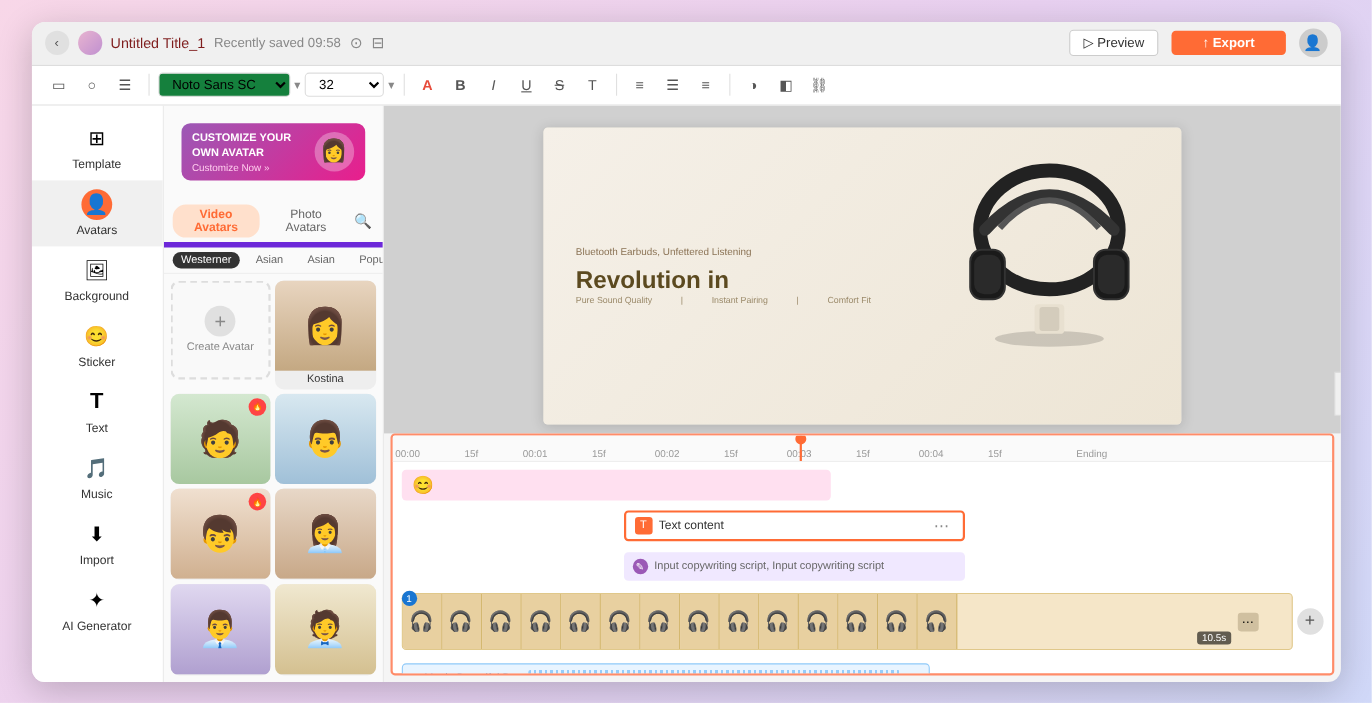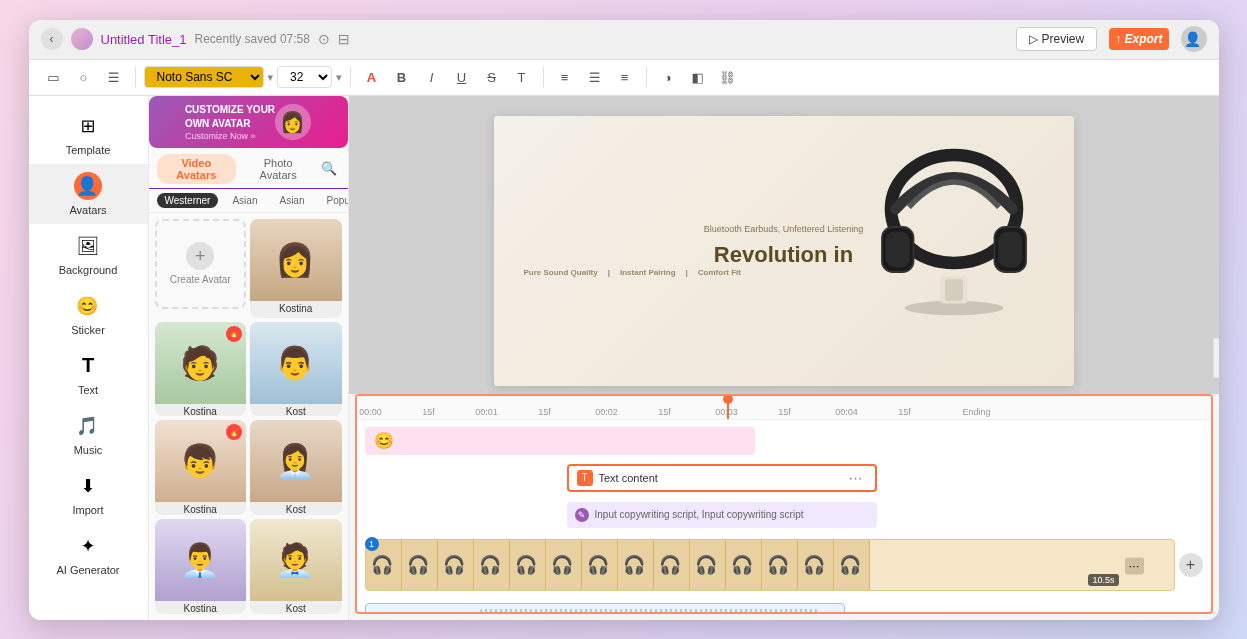--- a/index.html
+++ b/index.html
@@ -50,21 +50,21 @@
       font-size: 12px;
       color: #555;
     }
     .app-icon {
       width: 22px; height: 22px;
       border-radius: 50%;
       background: linear-gradient(135deg, #e8b4d0, #c090d0);
     }
     .title-text {
       font-size: 13px;
-      color: #a21caf;
+      color: #7f1d1d;
       font-weight: 500;
     }
     .saved-text {
       font-size: 12px;
       color: #888;
     }
     .save-icon {
       font-size: 14px; color: #888;
     }
     .grid-icon {
@@ -77,29 +77,28 @@
       padding: 4px 12px;
       border: 1px solid #ccc;
       border-radius: 4px;
       background: #fff;
       font-size: 12px;
       color: #333;
       cursor: pointer;
       display: flex; align-items: center; gap: 4px;
     }
     .export-btn {
-      padding: 4px 6px;
+      padding: 4px 28px;
       border: none;
       border-radius: 4px;
       background: #ff6b35;
       font-size: 12px;
       color: #fff;
       cursor: pointer;
       font-weight: 600;
-      font-style: italic;
     }
     .user-icon {
       width: 26px; height: 26px;
       border-radius: 50%;
       background: #ccc;
       display: flex; align-items: center; justify-content: center;
       font-size: 14px; color: #666;
     }
     
     .toolbar {
@@ -122,30 +121,30 @@
       border: none; background: transparent;
       border-radius: 4px; cursor: pointer;
       display: flex; align-items: center; justify-content: center;
       font-size: 13px; color: #555;
     }
     .font-select {
       padding: 2px 8px;
       border: 1px solid #ddd;
       border-radius: 4px;
       font-size: 12px;
-      background: #eab308;
+      background: #15803d;
       width: 120px;
     }
     .size-select {
       padding: 2px 8px;
       border: 1px solid #ddd;
       border-radius: 4px;
       font-size: 12px;
       background: #fff;
-      width: 55px;
+      width: 72px;
     }
     
     .body-area {
       display: flex;
       flex: 1;
       overflow: hidden;
     }
     
     .left-sidebar {
       width: 120px;
@@ -184,26 +183,26 @@
     .avatar-panel {
       width: 200px;
       background: #fafafa;
       border-right: 1px solid #e8e8e8;
       display: flex;
       flex-direction: column;
       flex-shrink: 0;
       overflow: hidden;
     }
     .avatar-promo {
-      margin: 0;
+      margin: 16px;
       border-radius: 8px;
       overflow: hidden;
       background: linear-gradient(135deg, #9b59b6, #e91e8c);
       height: 52px;
-      display: flex; align-items: center; justify-content: center;
+      display: flex; align-items: center; justify-content: space-between;
       padding: 0 10px;
       cursor: pointer;
       flex-shrink: 0;
     }
     .promo-text {
       color: #fff;
       font-size: 10px;
       font-weight: 700;
       line-height: 1.4;
     }
@@ -216,21 +215,21 @@
       background: rgba(255,255,255,0.3);
       border-radius: 50%;
       display: flex; align-items: center; justify-content: center;
       font-size: 20px;
     }
     .avatar-tabs {
       display: flex;
       align-items: center;
       padding: 6px 8px 4px;
       gap: 4px;
-      border-bottom: 1px solid #6d28d9;
+      border-bottom: 5px solid #6d28d9;
       flex-shrink: 0;
       justify-content: space-between;
     }
     .av-tab {
       padding: 3px 8px;
       border-radius: 12px;
       font-size: 11px;
       cursor: pointer;
       border: none;
       background: transparent;
@@ -368,37 +367,36 @@
     }
     .slide-content {
       width: 100%; height: 100%;
       background: linear-gradient(135deg, #f5f0e8 0%, #ede5d5 100%);
       display: flex;
       align-items: center;
       padding: 20px 30px;
     }
     .slide-text-area {
       flex: 1;
-      text-align: center;
     }
     .slide-sub {
       font-size: 9px;
       color: #8b7355;
       margin-bottom: 8px;
     }
     .slide-title {
       font-size: 22px;
       font-weight: 900;
       color: #5c4a20;
       line-height: 1.2;
     }
     .slide-footer {
       font-size: 8px;
       color: #9b8a6a;
-      display: flex; gap: 10px; font-weight: bold;
+      display: flex; gap: 26px;
     }
     .slide-product {
       position: absolute;
       right: 20px;
       top: 10px;
       width: 200px; height: 220px;
       display: flex; align-items: center; justify-content: center;
     }
     .headphones-svg {
       width: 180px; height: 200px;
@@ -601,21 +599,21 @@
 </head>
 <body>
 
 <div class="main-window">
 
   <div class="title-bar">
     <div class="title-bar-left">
       <button class="back-btn">‹</button>
       <div class="app-icon"></div>
       <span class="title-text">Untitled Title_1</span>
-      <span class="saved-text">Recently saved 07:58</span>
+      <span class="saved-text">Recently saved 09:58</span>
       <span class="save-icon">⊙</span>
       <span class="grid-icon">⊟</span>
     </div>
     <div class="title-bar-right">
       <button class="preview-btn">▷ Preview</button>
       <button class="export-btn">↑ Export</button>
       <div class="user-icon">👤</div>
     </div>
   </div>
 
@@ -813,21 +811,21 @@
           <div class="ruler-tick" style="left:14px;">00:00</div>
           <div class="ruler-tick" style="left:72px;">15f</div>
           <div class="ruler-tick" style="left:130px;">00:01</div>
           <div class="ruler-tick" style="left:188px;">15f</div>
           <div class="ruler-tick" style="left:250px;">00:02</div>
           <div class="ruler-tick" style="left:308px;">15f</div>
           <div class="ruler-tick" style="left:370px;">00:03</div>
           <div class="ruler-tick" style="left:428px;">15f</div>
           <div class="ruler-tick" style="left:490px;">00:04</div>
           <div class="ruler-tick" style="left:548px;">15f</div>
-          <div class="ruler-tick" style="left:620px;text-align:right;">Ending</div>
+          <div class="ruler-tick" style="left:636px;text-align:right;">Ending</div>
 
           <div class="playhead" style="left:370px; height:220px; top:0;">
             <div class="playhead-dot"></div>
           </div>
         </div>
 
         <div class="timeline-tracks">
 
           <div class="track-row" style="height:34px;">
             <div style="position:absolute;left:8px;width:390px;height:28px;background:#ffe0f0;border-radius:4px;display:flex;align-items:center;padding:0 10px;">

